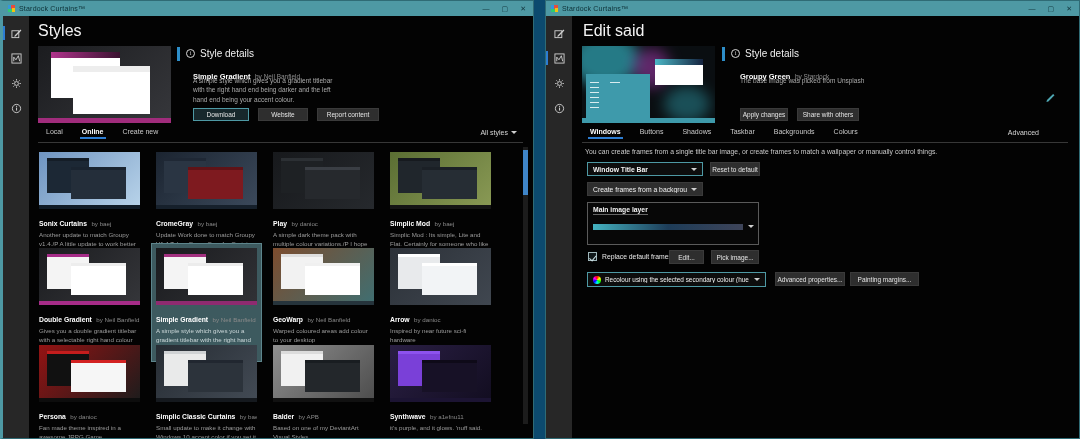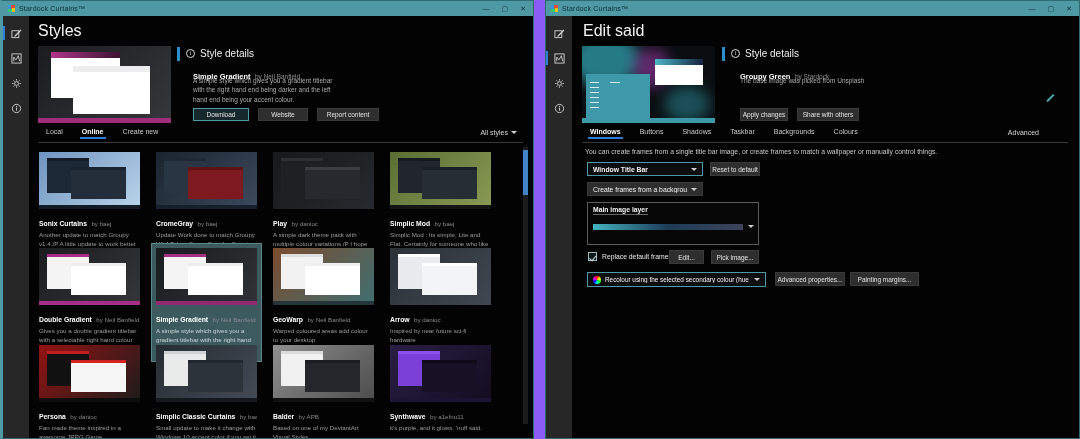--- a/index.html
+++ b/index.html
@@ -1,18 +1,18 @@
 <!DOCTYPE html>
 <html><head>
 <meta charset="utf-8">
 <style>
   * { box-sizing: border-box; margin: 0; padding: 0; }
   html,body { background:#010101; }
   body { width:1080px; height:439px; font-family:"Liberation Sans","DejaVu Sans",sans-serif; overflow:hidden; }
-  .stage { position:relative; width:1080px; height:439px; background:#8b5cf6; overflow:hidden; }
+  .stage { position:relative; width:1080px; height:439px; background:#0c4a6e; overflow:hidden; }
 
   .window { position:absolute; top:0; height:439px; background:#040404; border:1px solid #2f6b75; display:flex; flex-direction:column; }
   #win-left { left:0; width:534px; border-left:3px solid #4e99a4; }
   #win-right { left:545px; width:535px; }
 
   .titlebar { height:15px; background:#4e99a4; display:flex; align-items:center; padding:0 7px 0 5px; gap:4px; flex:0 0 auto; }
   .app-logo { width:7px; height:7px; background:
      conic-gradient(#e74c3c 0 90deg,#f1c40f 90deg 180deg,#2ecc71 180deg 270deg,#3498db 270deg 360deg); }
   .app-title { font-size:7px; color:#0d2f35; letter-spacing:.2px; }
   .win-controls { margin-left:auto; display:flex; gap:12px; }

